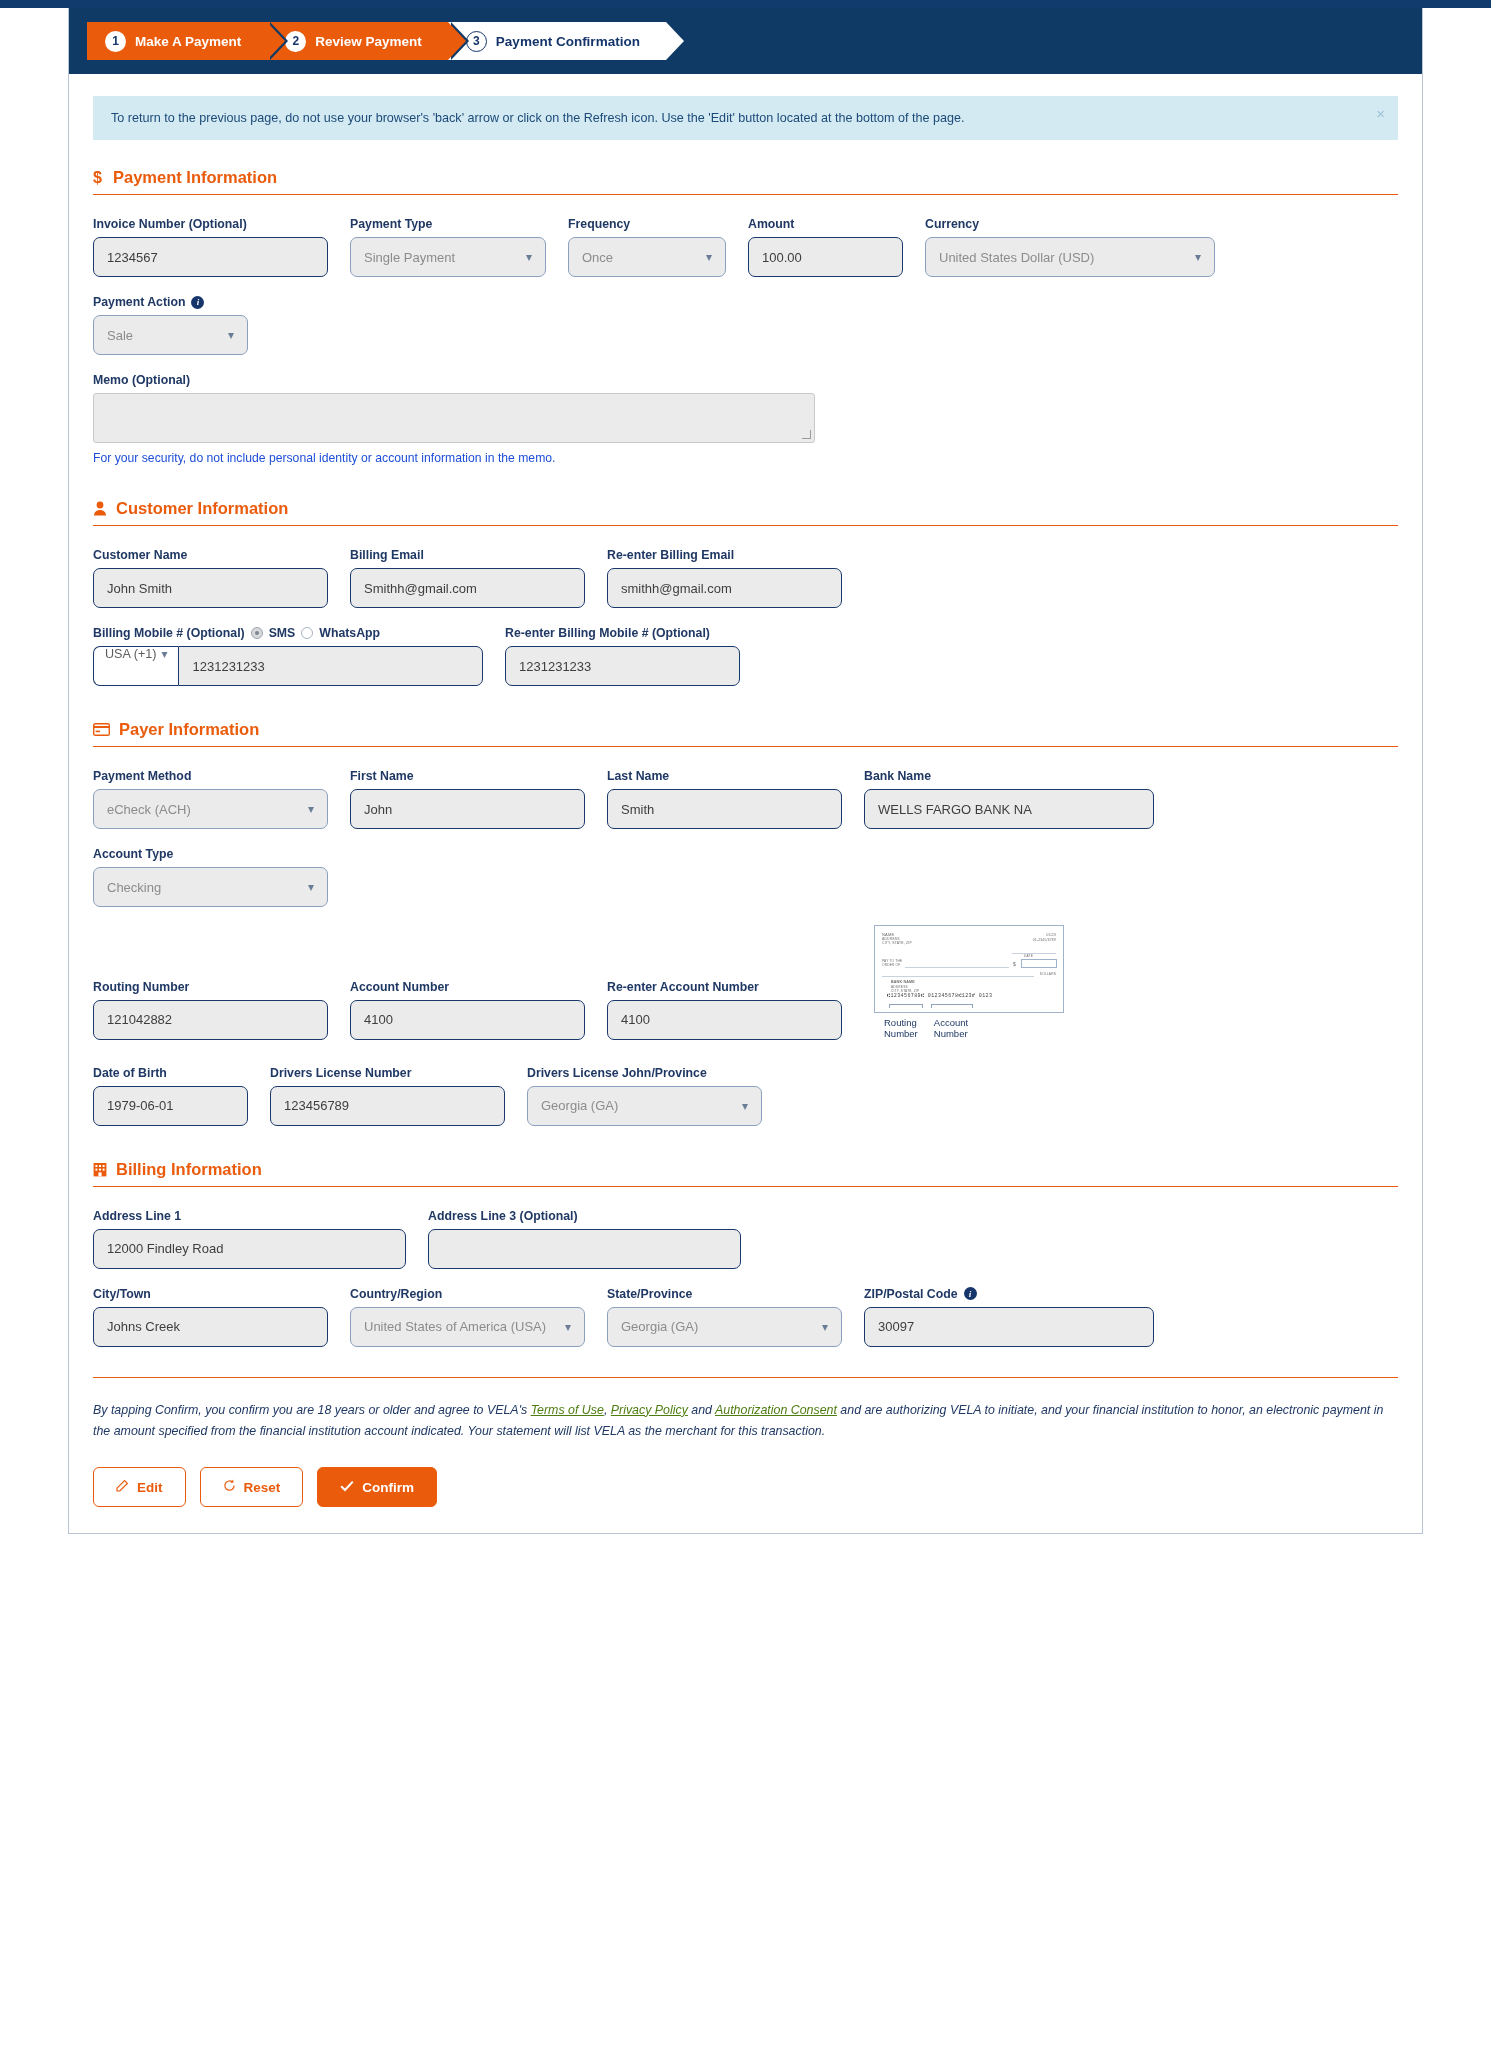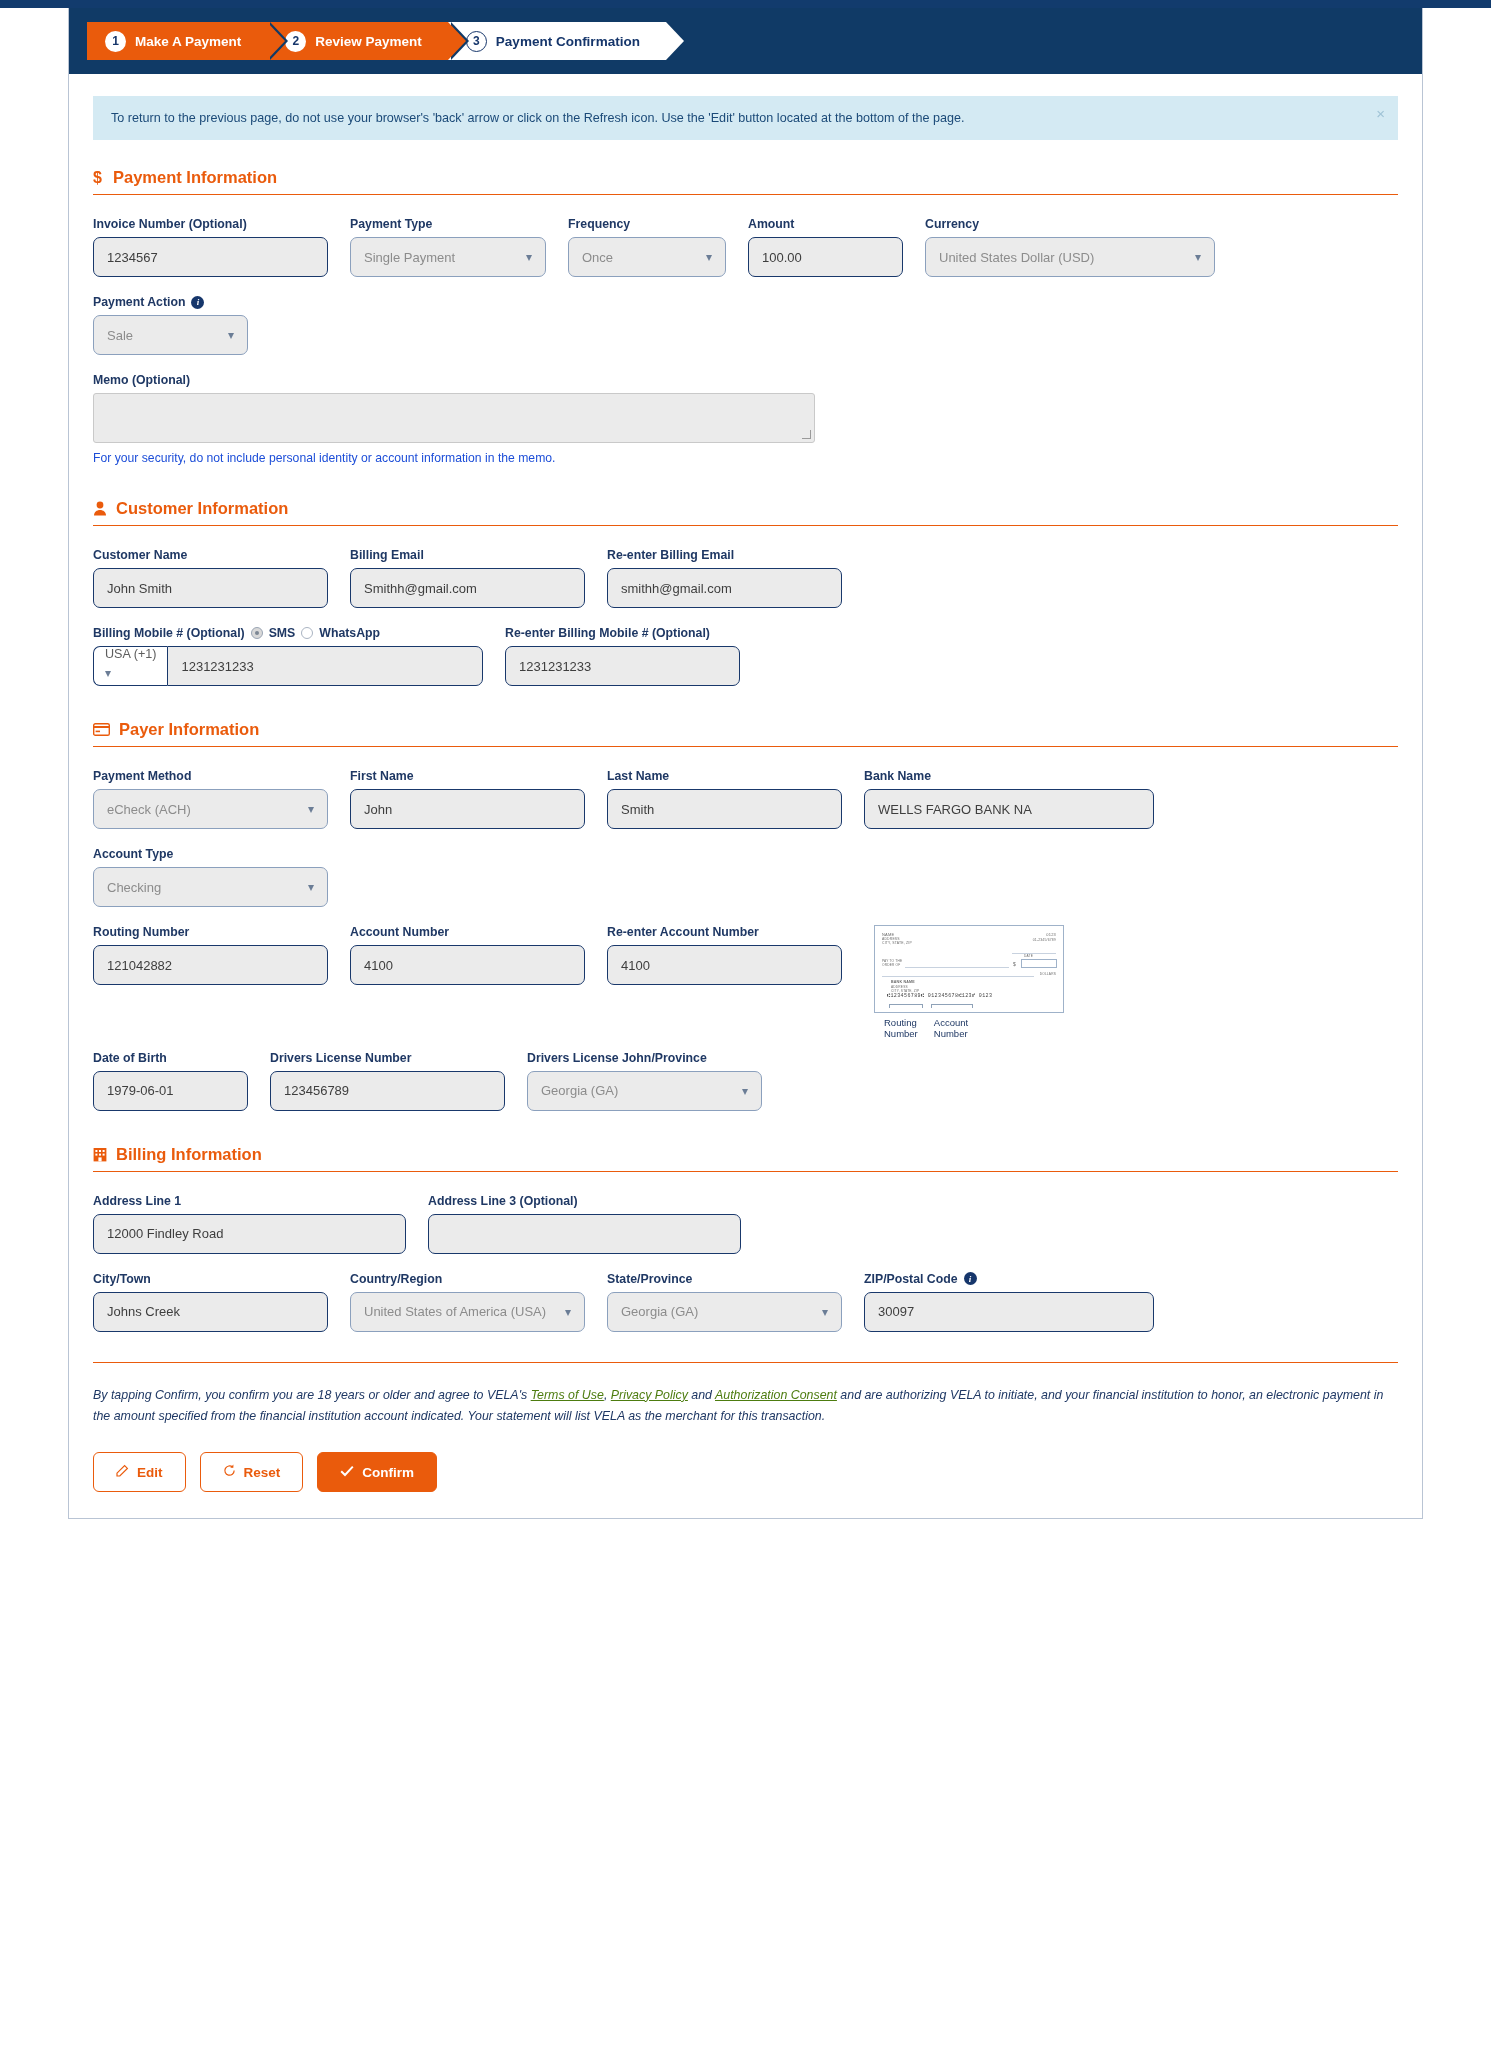--- a/index.html
+++ b/index.html
@@ -104,21 +104,21 @@
     width:4px; height:4px; border-radius:50%; background:#7d8794;
   }
   .radio-grp { display:flex; align-items:center; gap:7px; font-size:12.8px; font-weight:bold; }
   .radio-set { display:flex; align-items:center; gap:20px; margin-bottom:24px; }
 
   .phone { display:flex; }
   .phone .cc {
     border:1.3px solid #19386b; border-right:none;
     border-radius:7px 0 0 7px; background:#fff;
     padding:0 11px; height:40px; display:flex; align-items:flex-start; gap:5px;
-    font-size:12.6px; color:#5d5d5d; white-space:nowrap;flex-direction:column;
+    font-size:12.6px; color:#5d5d5d; white-space:nowrap;
   }
   .phone .num {
     border:1.3px solid #19386b; border-radius:0 7px 7px 0;
     background:#ebebeb; height:40px; padding:0 13px;
     display:flex; align-items:center; font-size:13px; color:#3e3e3e; flex:1;
   }
 
   .info-i {
     width:13px; height:13px; border-radius:50%; background:#16366b;
     color:#fff; font-size:9px; font-weight:bold;
@@ -334,21 +334,21 @@
       <div class="row">
         <div class="fld" style="width:235px">
           <label class="flab">Account Type</label>
           <div class="ctl sel">
             <span>Checking</span>
             <span class="chev">▾</span>
           </div>
         </div>
       </div>
 
-      <div class="row" style="align-items:flex-start; margin-bottom:11px">
+      <div class="row" style="align-items:flex-end; margin-bottom:26px">
         <div class="fld" style="width:235px">
           <label class="flab">Routing Number</label>
           <div class="ctl">121042882</div>
         </div>
         <div class="fld" style="width:235px">
           <label class="flab">Account Number</label>
           <div class="ctl">4100</div>
         </div>
         <div class="fld" style="width:235px">
           <label class="flab">Re-enter Account Number</label>

